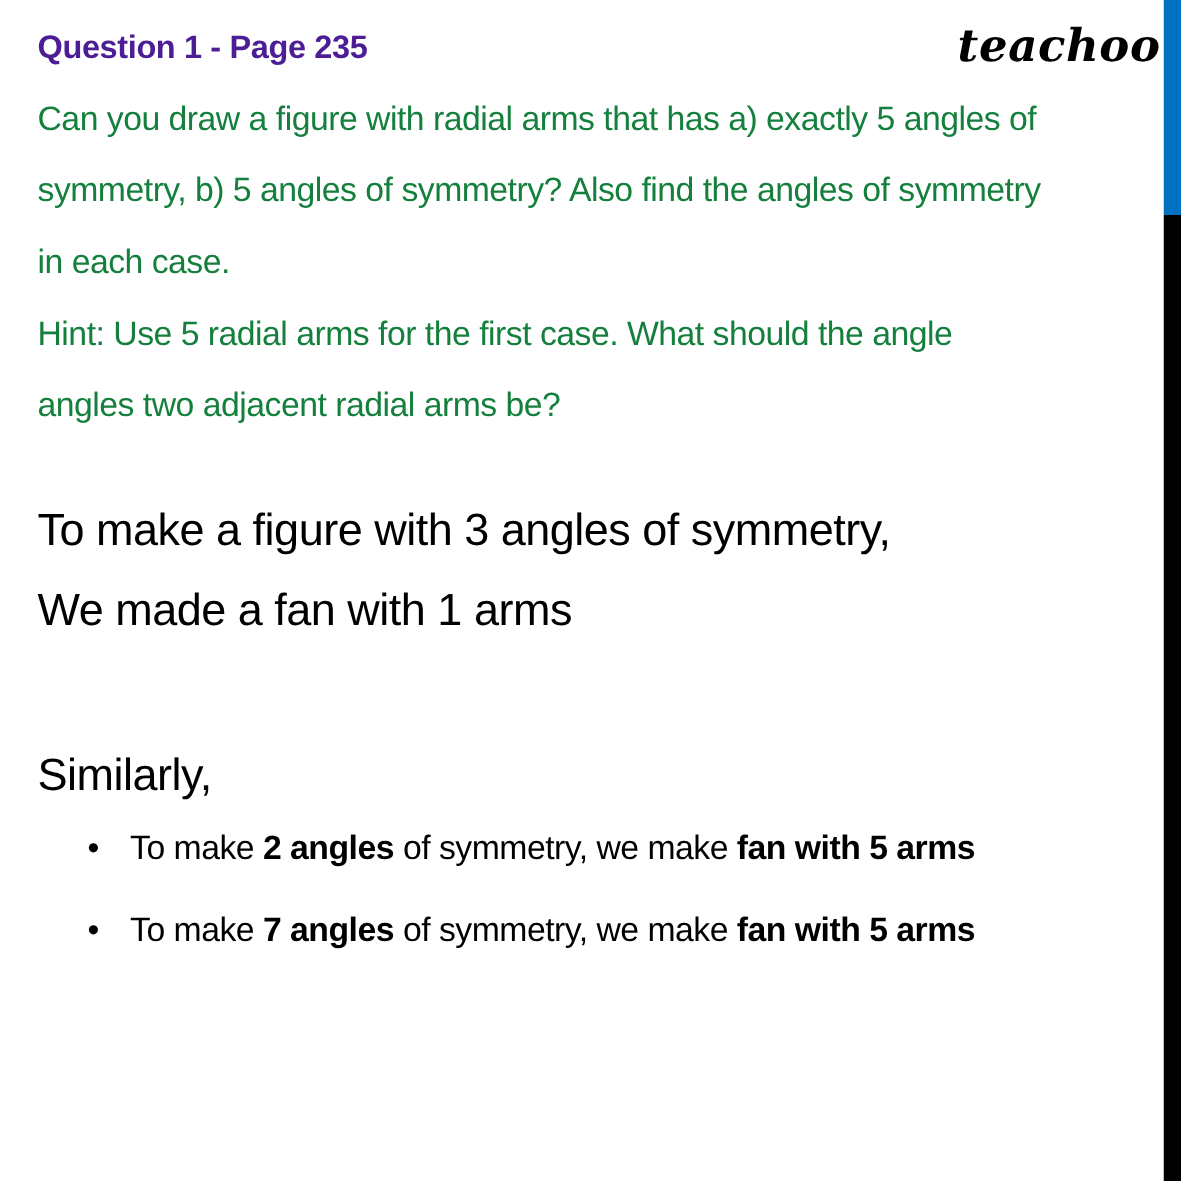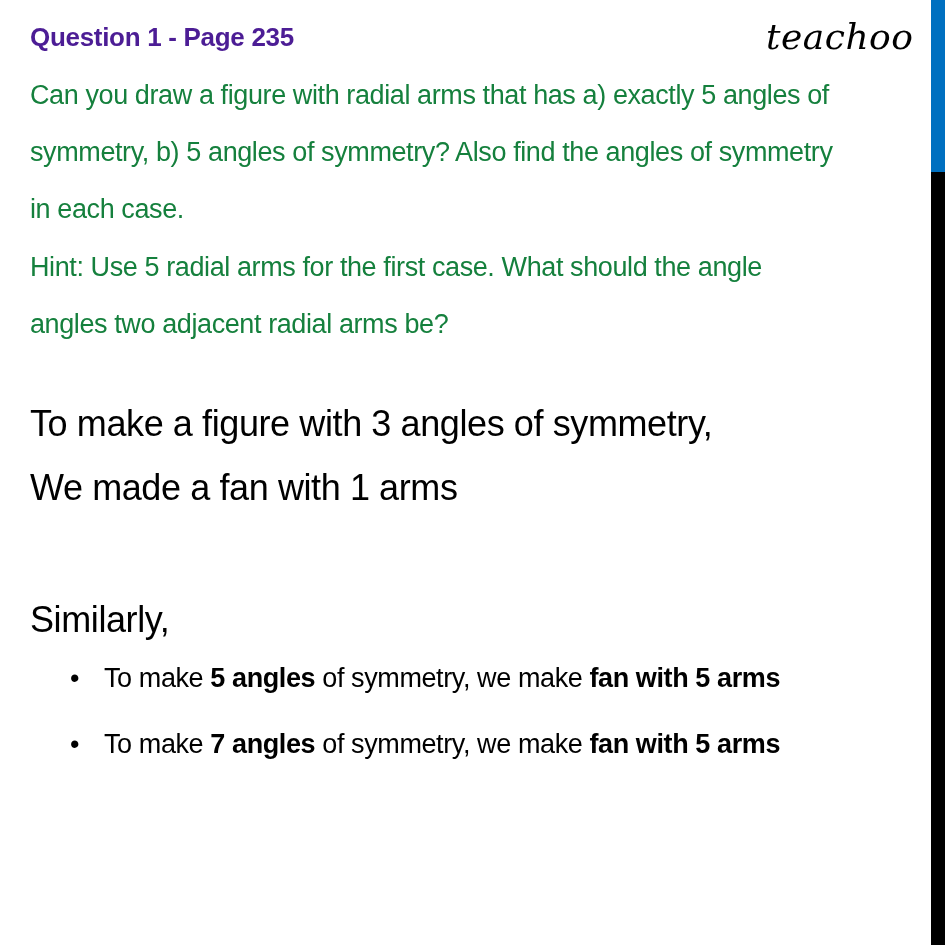--- a/index.html
+++ b/index.html
@@ -1,21 +1,21 @@
 <!DOCTYPE html>
 <html><head>
 <meta charset="utf-8">
 <style>
   html, body { margin:0; padding:0; }
   body { width:945px; height:945px; background:#fff; position:relative; overflow:hidden;
          font-family: "Liberation Sans", "DejaVu Sans", sans-serif; }
   .sidebar-blue { position:absolute; left:931px; top:0; width:14px; height:172px; background:#0070c0; }
   .sidebar-black { position:absolute; left:931px; top:172px; width:14px; height:773px; background:#000; }
   .title { position:absolute; left:30px; top:22px; font-size:26px; font-weight:bold; color:#4c1d95; letter-spacing:-0.3px; }
-  .logo { position:absolute; left:766px; top:16px; font-family:"DejaVu Serif", serif; font-style:italic; font-weight:normal;
+  .logo { position:absolute; left:766px; top:16px; font-family:"DejaVu Serif", serif; font-style:italic; font-weight:bold;
           font-size:36px; color:#000; letter-spacing:0.5px; }
   .q { position:absolute; left:30px; font-size:27px; color:#15803d; letter-spacing:-0.4px; white-space:nowrap; }
   .body-line { position:absolute; left:30px; font-size:36px; color:#000; letter-spacing:-0.4px; white-space:nowrap; }
   .bullet-line { position:absolute; left:70px; font-size:27px; color:#000; letter-spacing:-0.4px; white-space:nowrap; }
   .bullet-dot { display:inline-block; width:34px; }
   b { font-weight:bold; }
 </style>
 </head>
 <body>
 
@@ -29,18 +29,18 @@
 <div class="q" style="top:137px">symmetry, b) 5 angles of symmetry? Also find the angles of symmetry</div>
 <div class="q" style="top:194px">in each case.</div>
 <div class="q" style="top:252px">Hint: Use 5 radial arms for the first case. What should the angle</div>
 <div class="q" style="top:309px">angles two adjacent radial arms be?</div>
 
 <div class="body-line" style="top:403px">To make a figure with 3 angles of symmetry,</div>
 <div class="body-line" style="top:467px">We made a fan with 1 arms</div>
 <div class="body-line" style="top:599px">Similarly,</div>
 
 <div class="bullet-line" style="top:663px">
-  <span class="bullet-dot">•</span><span>To make </span><b>5 angles</b><span> of symmetry, we make </span><b>fan with 5 arms</b>
+  <span class="bullet-dot">•</span><span>To make </span><b>2 angles</b><span> of symmetry, we make </span><b>fan with 5 arms</b>
 </div>
 
 <div class="bullet-line" style="top:729px">
   <span class="bullet-dot">•</span><span>To make </span><b>7 angles</b><span> of symmetry, we make </span><b>fan with 5 arms</b>
 </div>
 
 </body></html>

